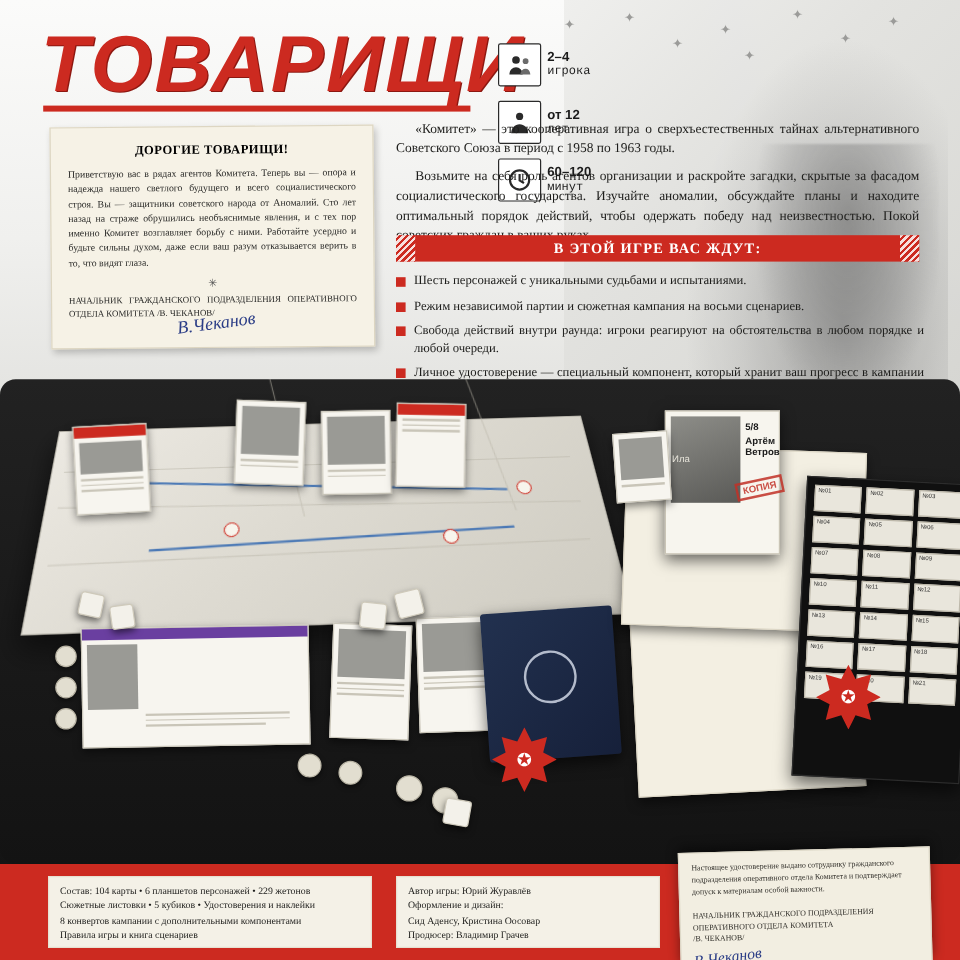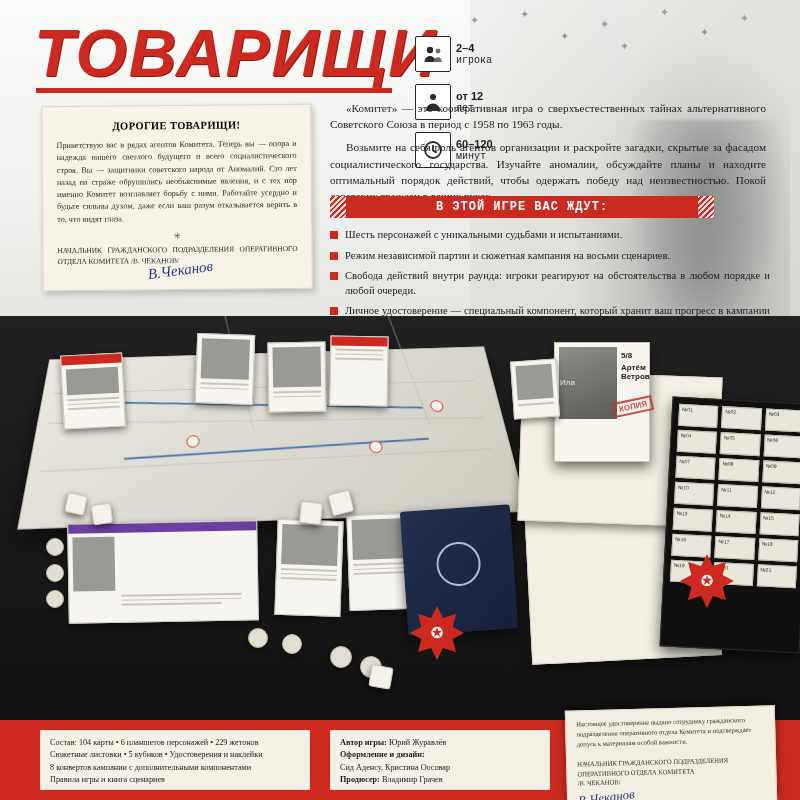--- a/index.html
+++ b/index.html
@@ -86,41 +86,42 @@
     position:absolute; left:104px; bottom:10px; font-family:"Liberation Serif",serif;
     font-style:italic; font-size:15px; color:#2b3d86; transform:rotate(-7deg);
   }
   
   .intro {
     position:absolute; left:330px; top:100px; width:436px;
     font-size:11.2px; line-height:1.45; color:#1d1d1b; text-align:justify;
   }
   .intro p{ margin:0 0 7px 0; text-indent:16px; }
   .rban {
-    position:absolute; left:330px; top:196px; width:384px; height:22px;
+    position:absolute; left:330px; top:196px; width:436px; height:22px;
     background:#cc2a20; color:#fff;
-    font-family:Liberation Mono, monospace; font-weight:bold; font-size:12px;
+    font-family:Liberation Serif, serif; font-weight:bold; font-size:12px;
     letter-spacing:1px; display:flex; align-items:center; justify-content:center;
   }
   .rban:before,.rban:after{
     content:""; position:absolute; top:0; width:16px; height:22px;
     background:repeating-linear-gradient(135deg,#fff 0 2px,#cc2a20 2px 4px);
     opacity:.85;
   }
   .rban:before{ left:0; }
   .rban:after{ right:0; }
   .feats { position:absolute; left:330px; top:228px; width:440px; }
   .feat { display:flex; gap:7px; margin-bottom:6px; }
   .feat .sq{ width:8px; height:8px; background:#cc2a20; margin-top:3px; flex:0 0 8px; }
   .feat .ft{ font-size:10.6px; line-height:1.38; color:#1d1d1b; text-align:justify; }
   
   .photo {
     position:absolute; left:0; top:316px; width:800px; height:404px;
     background:linear-gradient(to bottom,#222 0%,#1b1b1b 40%,#131313 100%);
     overflow:hidden;
+    border-radius:13px;
   }
   .board {
     position:absolute; left:36px; top:24px; width:470px; height:180px;
     background:linear-gradient(140deg,#ece9e2 0%,#dedbd2 45%,#cfccc2 100%);
     transform:perspective(420px) rotateX(22deg) rotate(-2deg);
     box-shadow:0 10px 22px rgba(0,0,0,.55);
     border:1px solid #b9b6ac;
   }
   .board .roads{ position:absolute; inset:0; opacity:.55; }
   .board .roads i{
@@ -191,21 +192,21 @@
   .credits {
     position:absolute; left:0; bottom:0; width:800px; height:80px; background:#cc2a20;
   }
   .cbox {
     position:absolute; top:10px; height:60px; background:#f4f1e7;
     border:1px solid #e6e1d2; padding:6px 9px;
     font-size:8.2px; line-height:1.5; color:#1d1d1b;
   }
   .cbox.l{ left:40px; width:270px; }
   .cbox.r{ left:330px; width:220px; }
-  .cbox b{ font-weight:bold; }
+  .cbox b{ font-weight:normal; }
   .cert{
     position:absolute; right:24px; bottom:-4px; width:210px; height:96px;
     background:#f2eee1; border:1px solid #ddd8c7; transform:rotate(-1.5deg);
     box-shadow:0 -4px 10px rgba(0,0,0,.45); padding:8px 10px;
     font-size:6.6px; line-height:1.5; color:#33312c;
   }
   .cert .sig{ font-family:"Liberation Serif",serif; font-style:italic; font-size:13px; color:#2b3d86; transform:rotate(-6deg); display:inline-block; }
 </style>
 </head>
 <body>

